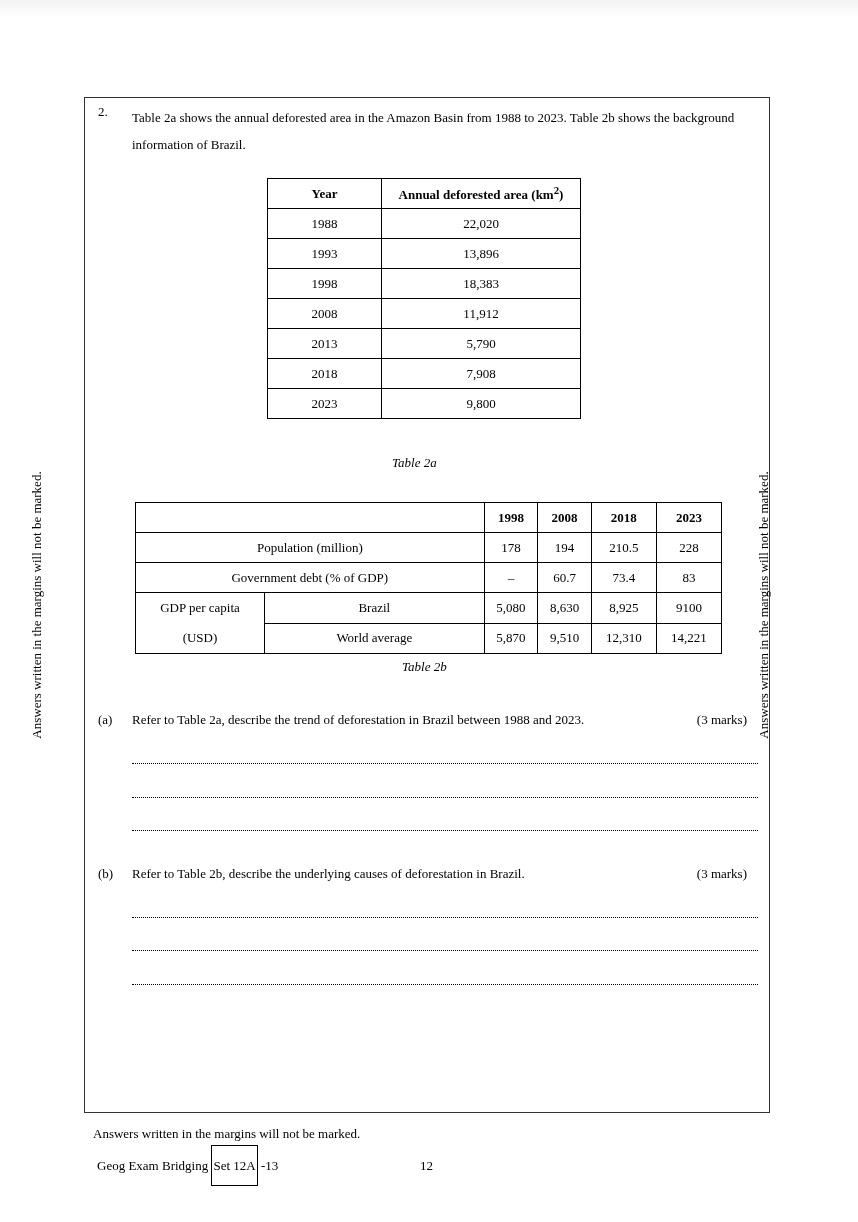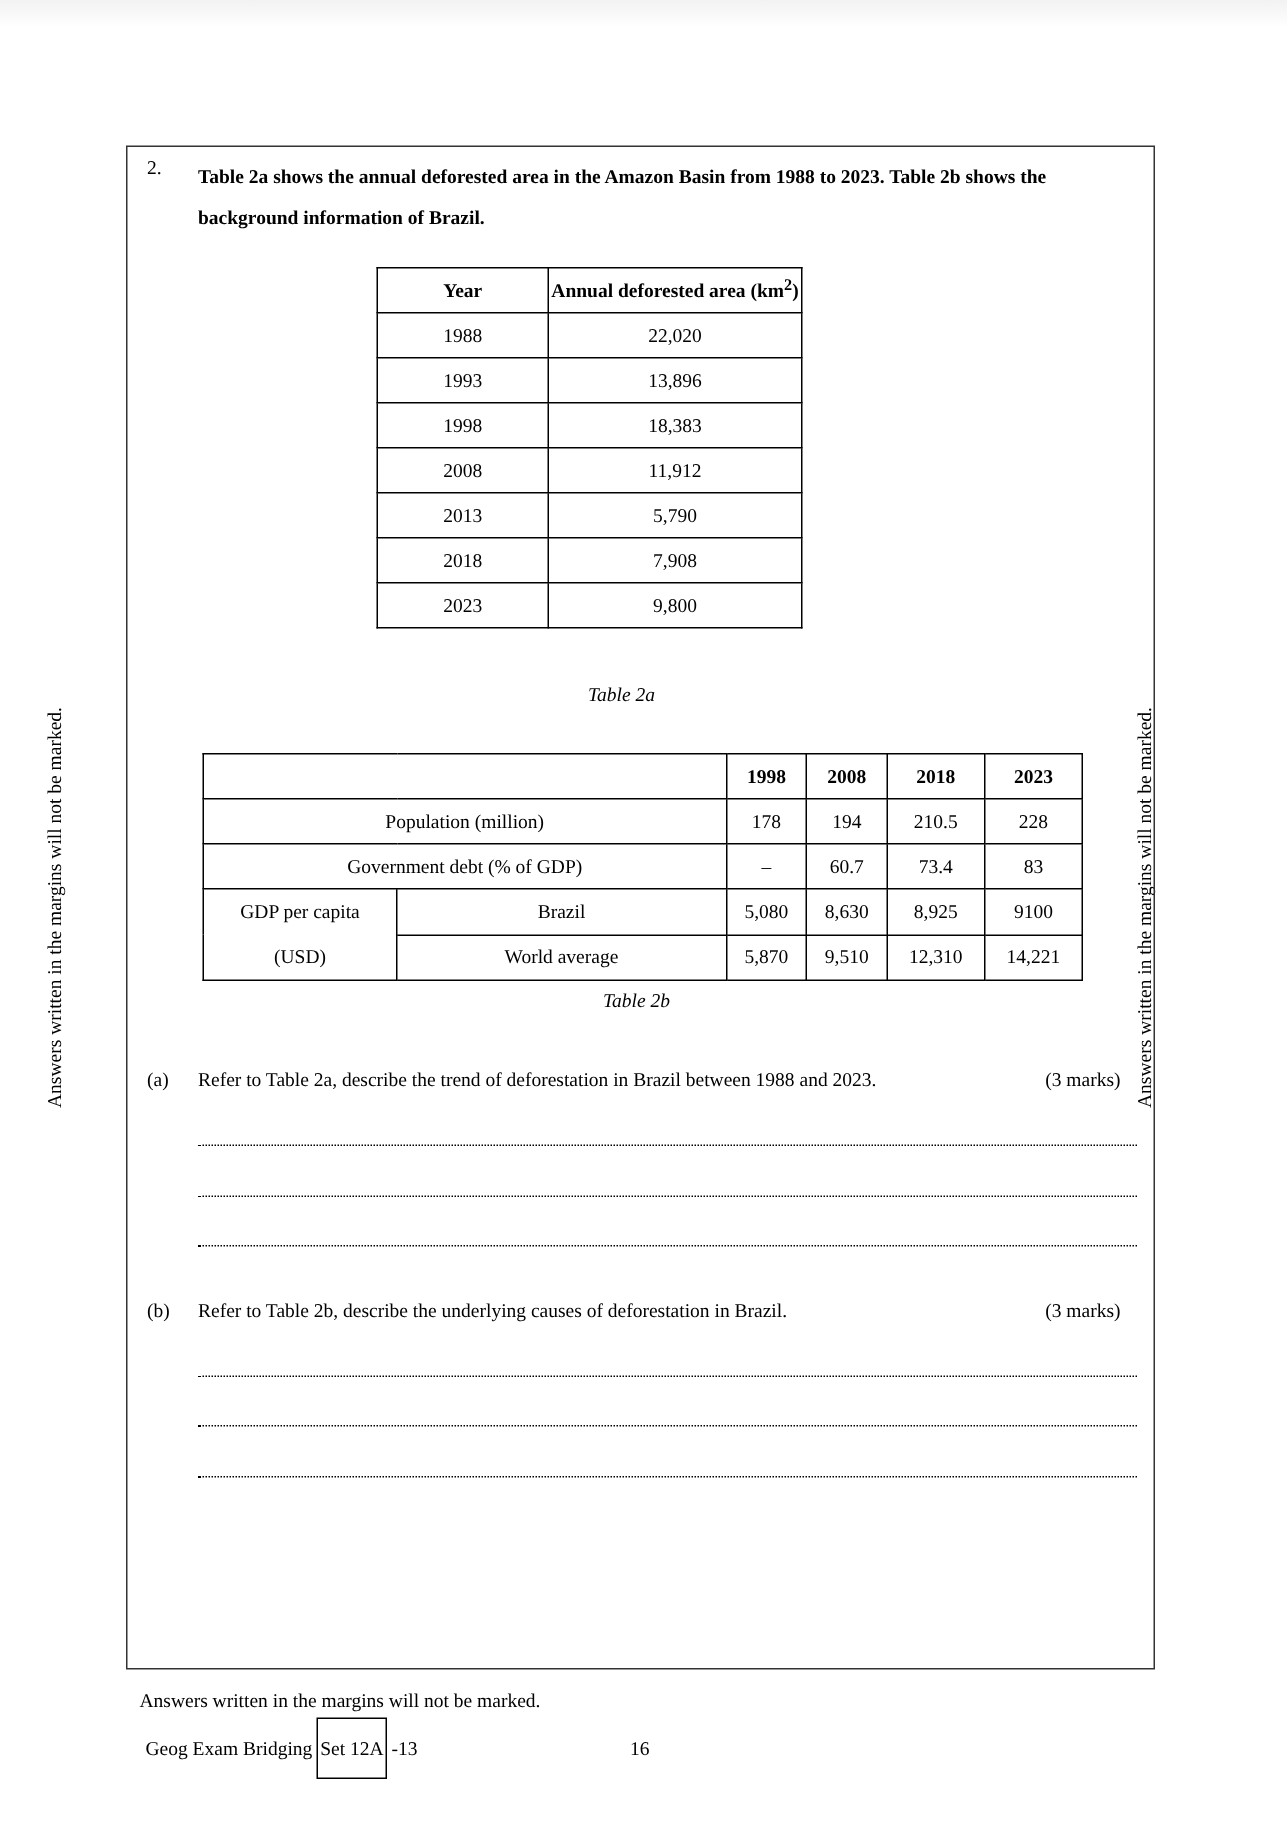--- a/index.html
+++ b/index.html
@@ -1,25 +1,25 @@
 <!DOCTYPE html>
 <html><head>
 <meta charset="utf-8">
 <style>
   html, body { margin:0; padding:0; }
   body { width:858px; height:1222px; background:#fff; position:relative; font-family:"Liberation Serif", serif; color:#000; overflow:hidden; }
   .topbar { position:absolute; left:0; top:0; width:858px; height:18px; background:linear-gradient(#f2f2f2,#fff); }
   .frame { position:absolute; left:84px; top:97px; width:686px; height:1016px; border:1px solid #333; box-sizing:border-box; }
   .margin-note { position:absolute; font-size:13px; white-space:nowrap; transform:rotate(-90deg); transform-origin:center center; }
   .qnum { position:absolute; left:98px; top:104px; font-size:13px; }
-  .intro { position:absolute; left:132px; top:104px; width:630px; font-size:13px; line-height:27px;font-weight:bold; }
+  .intro { position:absolute; left:132px; top:104px; width:630px; font-size:13px; line-height:27px; }
   table { border-collapse:collapse; position:absolute; font-size:13px; }
   td, th { border:1px solid #000; text-align:center; padding:0; }
   th { font-weight:bold; }
-  .t2a { left:251px; top:178px; width:284px; }
+  .t2a { left:267px; top:178px; width:314px; }
   .t2a td, .t2a th { height:29px; }
   .t2a .c1 { width:113px; }
   .t2b { left:135px; top:502px; width:587px; }
   .t2b td, .t2b th { height:29px; }
   .caption { position:absolute; font-style:italic; font-size:13px; }
   .qpart { position:absolute; font-size:13px; }
   .marks { position:absolute; font-size:13px; right:111px; }
   .line { position:absolute; left:132px; width:626px; border-top:1px dotted #000; }
   .footer1 { position:absolute; left:93px; top:1126px; font-size:13px; }
   .footer2 { position:absolute; left:97px; top:1158px; font-size:13px; }
@@ -133,13 +133,13 @@
 
 <div class="qpart" style="left:98px; top:866px;">(b)</div>
 <div class="qpart" style="left:132px; top:866px;">Refer to Table 2b, describe the underlying causes of deforestation in Brazil.</div>
 <div class="marks" style="top:866px;">(3 marks)</div>
 <div class="line" style="top:917px;"></div>
 <div class="line" style="top:950px;"></div>
 <div class="line" style="top:984px;"></div>
 
 <div class="footer1">Answers written in the margins will not be marked.</div>
 <div class="footer2"><span>Geog Exam Bridging </span><span class="boxed">Set 12A</span><span> -13</span></div>
-<div class="pagenum">16</div>
+<div class="pagenum">12</div>
 
 </body></html>

